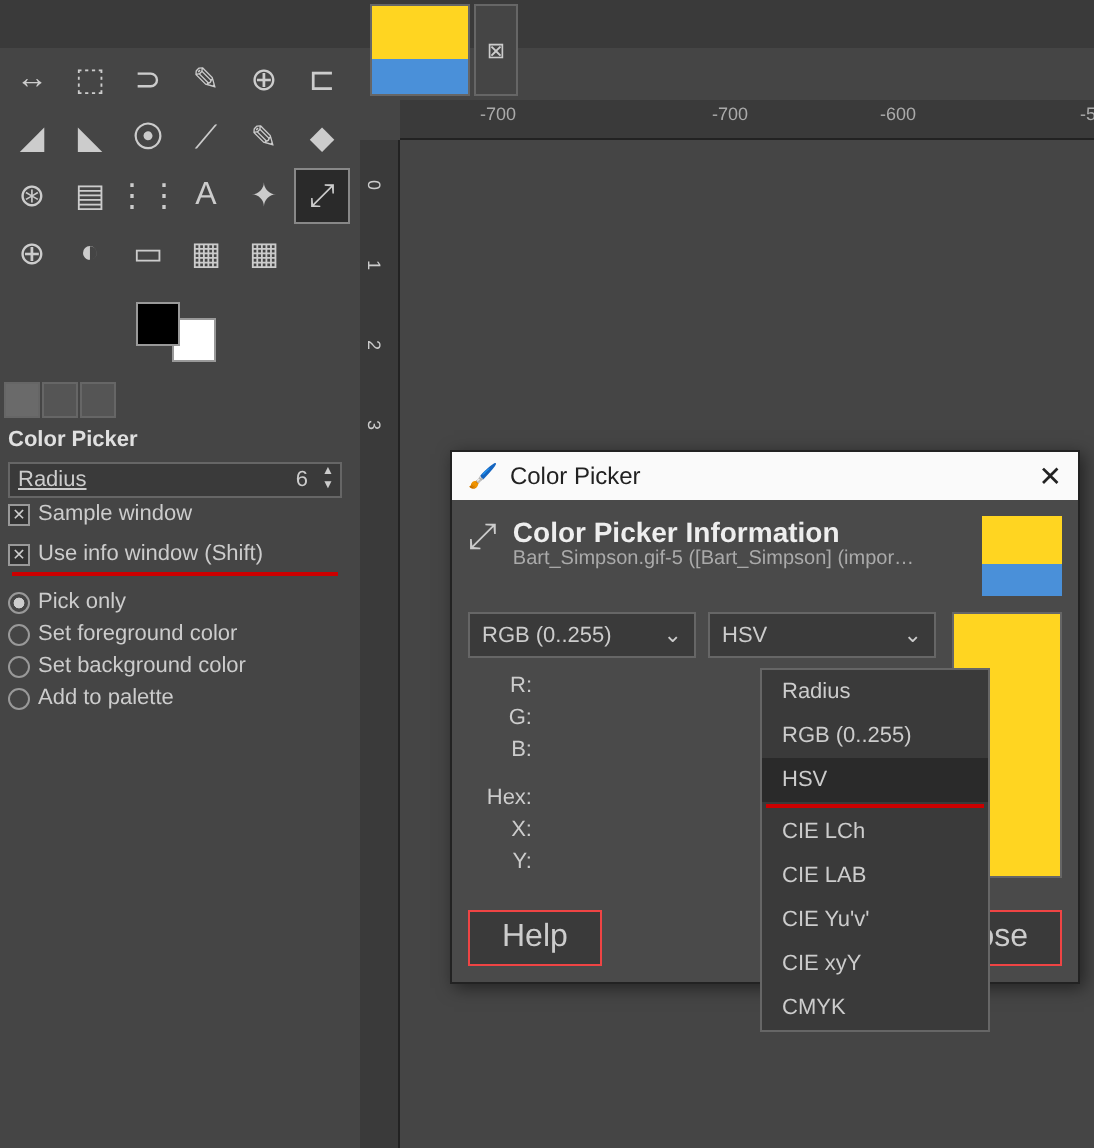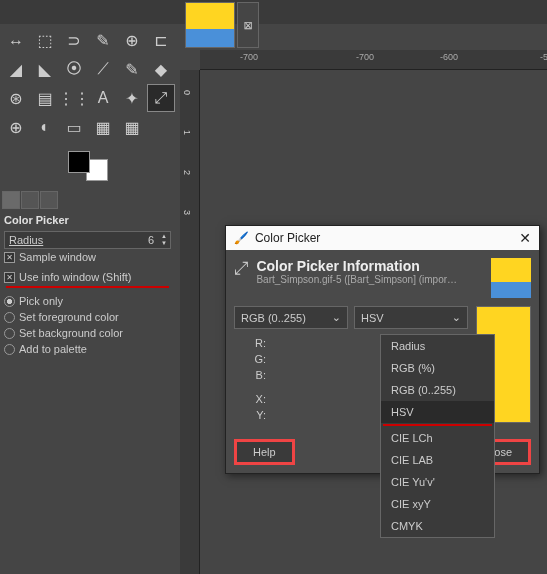--- a/index.html
+++ b/index.html
@@ -53,21 +53,21 @@
 .info-cols { display: flex; gap: 8px; }
 .info-left { flex: 1; }
 .info-row { display: flex; padding: 2px 0; font-size: 11px; }
 .info-label { width: 40px; text-align: right; padding-right: 8px; color: #ccc; }
 .info-val { flex: 1; text-align: right; padding-right: 8px; color: #ccc; }
 .color-preview { width: 55px; background: #ffd521; border: 1px solid #666; }
 .dropdown { position: absolute; background: #3a3a3a; border: 1px solid #666; min-width: 115px; z-index: 10; }
 .dropdown-item { padding: 5px 10px; font-size: 11px; cursor: pointer; color: #ccc; }
 .dropdown-item.sel { background: #2a2a2a; }
 .dlg-buttons { display: flex; justify-content: space-between; padding: 8px; }
-.btn { background: #3a3a3a; border: 3px solid #ef4444; padding: 4px 16px; cursor: pointer; font-size: 11px; color: #ccc; }
+.btn { background: #3a3a3a; border: 1px solid #ef4444; padding: 4px 16px; cursor: pointer; font-size: 16px; color: #ccc; }
 .bart { background: linear-gradient(#ffd521 60%, #4a90d9 60%); }
 </style>
 </head>
 <body>
 
 <div class="thumb-row"></div>
 <div class="thumbs">
   <div class="thumb bart"></div>
   <div class="thumb2">
       <span>⊠</span>
@@ -202,34 +202,37 @@
         <div class="info-row">
             <span class="info-label">G:</span>
             <span class="info-val">213</span>
           </div>
         <div class="info-row">
             <span class="info-label">B:</span>
             <span class="info-val">33</span>
           </div>
         <div style="height:8px"></div>
         <div class="info-row">
+            <span class="info-label">Hex:</span>
+            <span class="info-val">ffd521</span>
+          </div>
+        <div class="info-row">
             <span class="info-label">X:</span>
             <span class="info-val">158</span>
           </div>
         <div class="info-row">
             <span class="info-label">Y:</span>
             <span class="info-val">80</span>
           </div>
       </div>
       <div class="color-preview"></div>
     </div>
   </div>
   <div class="dropdown" style="left:154px; top:108px;">
     <div class="dropdown-item">Radius</div>
-    <div class="dropdown-item">RGB (%)</div>
     <div class="dropdown-item">RGB (0..255)</div>
     <div class="dropdown-item sel">HSV</div>
     <div class="redline"></div>
     <div class="dropdown-item">CIE LCh</div>
     <div class="dropdown-item">CIE LAB</div>
     <div class="dropdown-item">CIE Yu'v'</div>
     <div class="dropdown-item">CIE xyY</div>
     <div class="dropdown-item">CMYK</div>
   </div>
   <div class="dlg-buttons">

